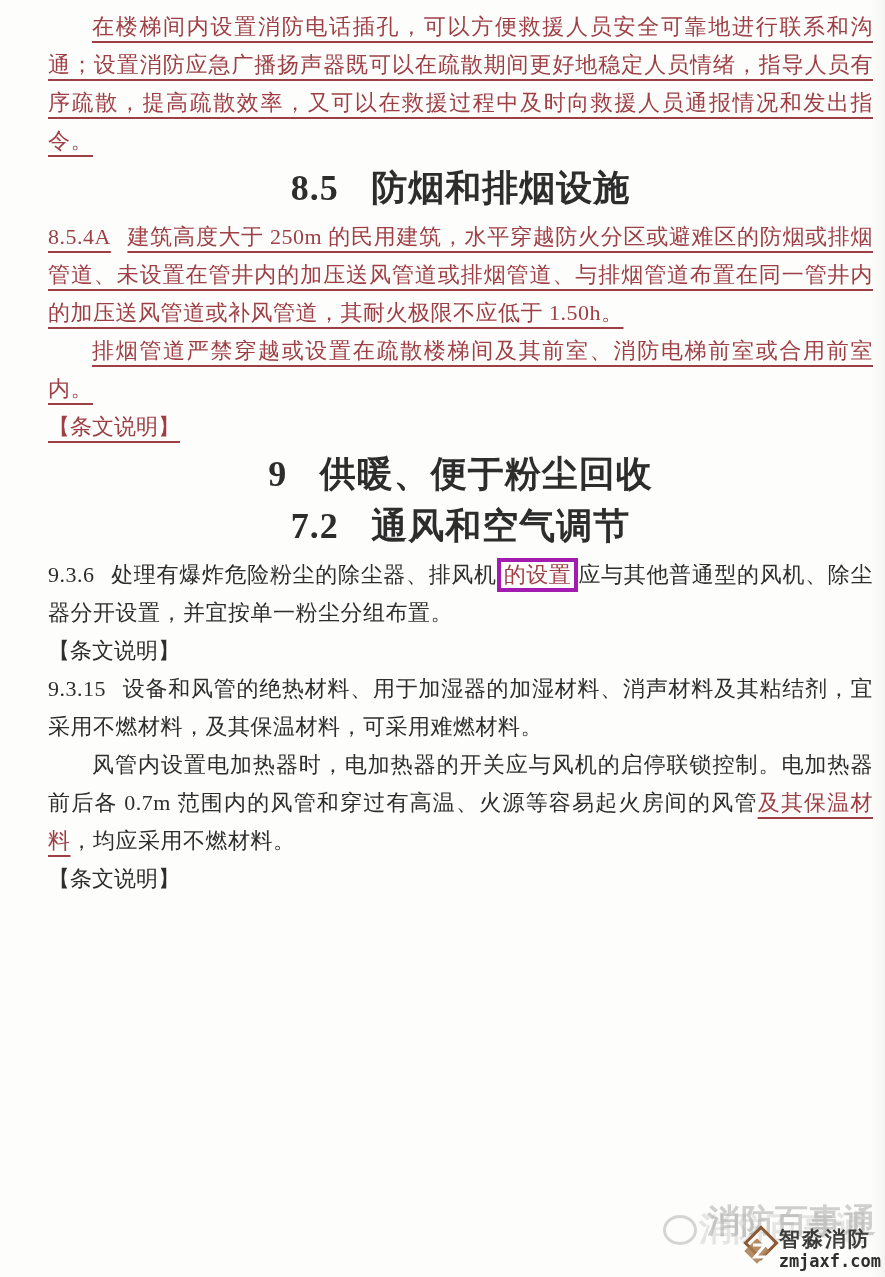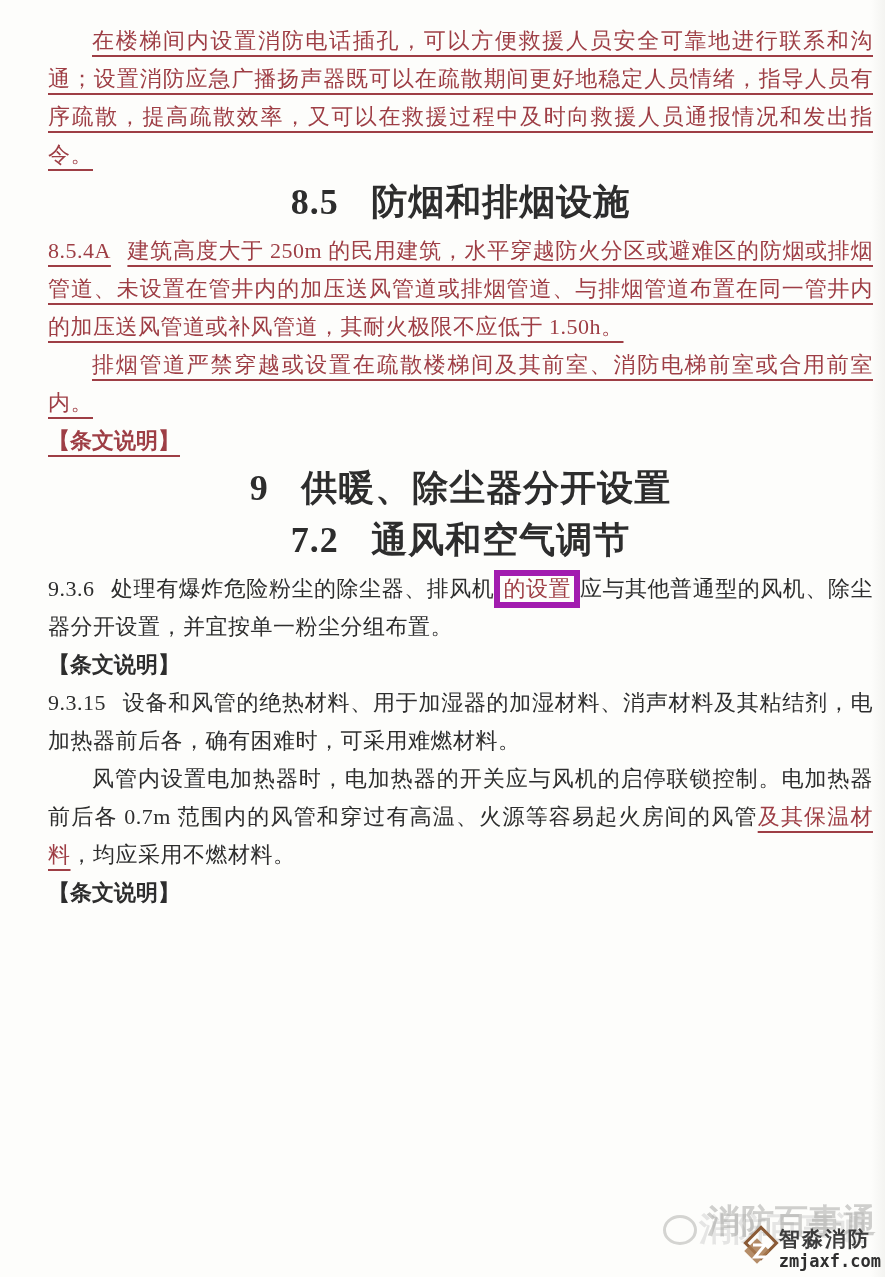--- a/index.html
+++ b/index.html
@@ -7,21 +7,21 @@
   body {
     width: 885px;
     font-family: "Liberation Serif", "DejaVu Serif", serif;
   }
   .page {
     position: relative;
     width: 885px;
     height: 1277px;
     background: #fdfdfb;
     overflow: hidden;
-    padding: 22px 12px 0 48px;
+    padding: 8px 12px 0 48px;
   }
   
   .page::after {
     content: "";
     position: absolute;
     top: 0; right: 0;
     width: 14px; height: 100%;
     background: linear-gradient(to right, rgba(0,0,0,0), rgba(120,120,110,0.07));
     pointer-events: none;
   }
@@ -45,24 +45,24 @@
   .heading {
     font-size: 36px;
     line-height: 44px;
     font-weight: bold;
     color: #2d2d2d;
     text-align: center;
     margin: 6px 0 8px 0;
     letter-spacing: 1px;
   }
   .heading .hnum { margin-right: 0.9em; }
-  .label { font-weight: bold; letter-spacing: 0; }
+  .label { font-weight: normal; letter-spacing: 0; }
   .boxed {
     display: inline-block;
-    border: 6px solid #a21caf;
+    border: 4px solid #a21caf;
     color: #9e3e45;
     padding: 0 3px;
     line-height: 26px;
     text-indent: 0;
   }
   .ins-red {
     color: #9e3e45;
     text-decoration: underline;
     text-decoration-color: #9e3e45;
     text-decoration-thickness: 1.5px;
@@ -135,36 +135,36 @@
   <p class="body-text red u">
     <span class="num">8.5.4A</span><span>建筑高度大于 250m 的民用建筑，水平穿越防火分区或避难区的防烟或排烟管道、未设置在管井内的加压送风管道或排烟管道、与排烟管道布置在同一管井内的加压送风管道或补风管道，其耐火极限不应低于 1.50h。</span>
   </p>
 
   <p class="body-text red u indent">排烟管道严禁穿越或设置在疏散楼梯间及其前室、消防电梯前室或合用前室内。</p>
 
   <p class="body-text red u label">【条文说明】</p>
 
 
   <h2 class="heading">
-    <span class="hnum">9</span><span>供暖、除尘器分开设置</span>
+    <span class="hnum">9</span><span>供暖、便于粉尘回收</span>
   </h2>
 
   <h2 class="heading">
     <span class="hnum">7.2</span><span>通风和空气调节</span>
   </h2>
 
   <p class="body-text">
     <span class="num">9.3.6</span><span>处理有爆炸危险粉尘的除尘器、排风机</span><span class="boxed">的设置</span><span>应与其他普通型的风机、除尘器分开设置，并宜按单一粉尘分组布置。</span>
   </p>
 
   <p class="body-text label">【条文说明】</p>
 
 
   <p class="body-text">
-    <span class="num">9.3.15</span><span>设备和风管的绝热材料、用于加湿器的加湿材料、消声材料及其粘结剂，电加热器前后各，确有困难时，可采用难燃材料。</span>
+    <span class="num">9.3.15</span><span>设备和风管的绝热材料、用于加湿器的加湿材料、消声材料及其粘结剂，宜采用不燃材料，及其保温材料，可采用难燃材料。</span>
   </p>
 
   <p class="body-text indent">
     <span>风管内设置电加热器时，电加热器的开关应与风机的启停联锁控制。电加热器前后各 0.7m 范围内的风管和穿过有高温、火源等容易起火房间的风管</span><span class="ins-red">及其保温材料</span><span>，均应采用不燃材料。</span>
   </p>
 
   <p class="body-text label">【条文说明】</p>
 
   <div class="watermark">
     <span class="ghost ghost-2">消防百事通</span>

